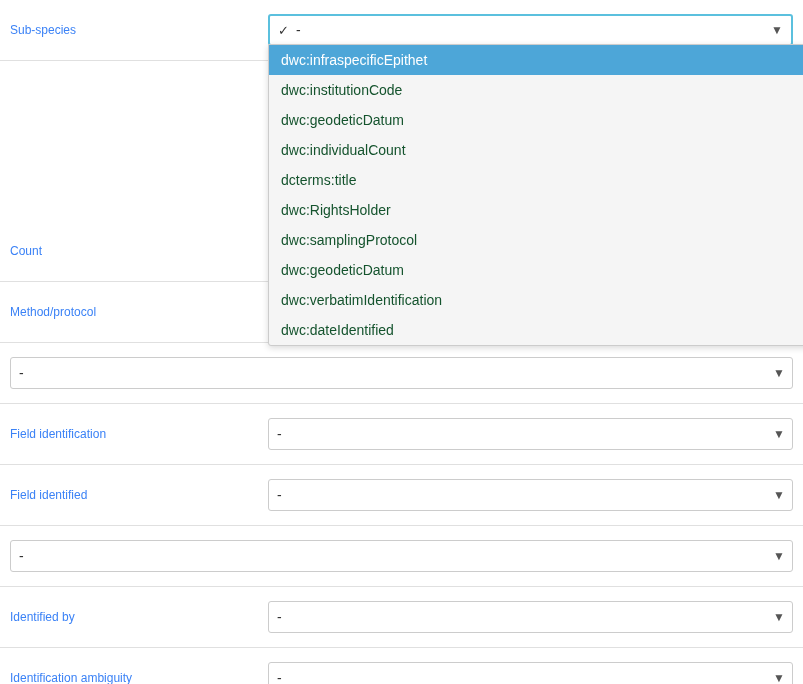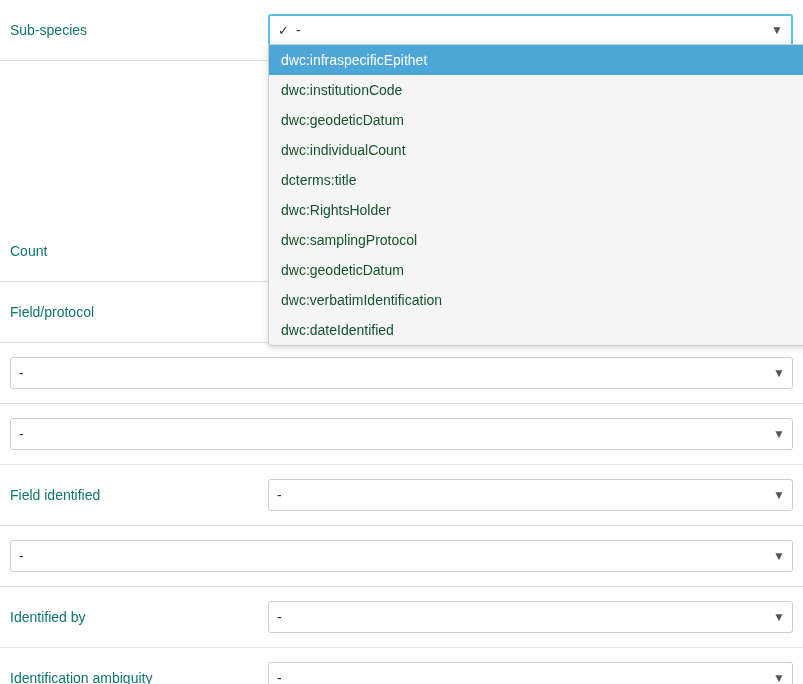--- a/index.html
+++ b/index.html
@@ -28,22 +28,22 @@
       display: flex;
       align-items: center;
       border-bottom: 1px solid #e0e0e0;
       padding: 14px 10px;
       position: relative;
     }
 
     .form-label {
       width: 258px;
       min-width: 258px;
-      color: #0f766e;
-      font-size: 14px;
+      color: #3b82f6;
+      font-size: 12px;
       padding-right: 10px;
     }
 
     .form-select-wrapper {
       flex: 1;
       position: relative;
     }
 
     .form-select {
       width: 100%;
@@ -155,39 +155,40 @@
     <div class="form-label">Count</div>
     <div class="form-select-wrapper">
       <select class="form-select">
         <option value="-">-</option>
       </select>
       <span class="select-arrow">▼</span>
     </div>
   </div>
 
   <div class="form-row">
-    <div class="form-label">Field/protocol</div>
-    <div class="form-select-wrapper">
-      <select class="form-select">
-        <option value="-">-</option>
-      </select>
-      <span class="select-arrow">▼</span>
-    </div>
-  </div>
-
-  <div class="form-row">
-    <div class="form-select-wrapper">
-      <select class="form-select">
-        <option value="-">-</option>
-      </select>
-      <span class="select-arrow">▼</span>
-    </div>
-  </div>
-
-  <div class="form-row">
+    <div class="form-label">Method/protocol</div>
+    <div class="form-select-wrapper">
+      <select class="form-select">
+        <option value="-">-</option>
+      </select>
+      <span class="select-arrow">▼</span>
+    </div>
+  </div>
+
+  <div class="form-row">
+    <div class="form-select-wrapper">
+      <select class="form-select">
+        <option value="-">-</option>
+      </select>
+      <span class="select-arrow">▼</span>
+    </div>
+  </div>
+
+  <div class="form-row">
+    <div class="form-label">Field identification</div>
     <div class="form-select-wrapper">
       <select class="form-select">
         <option value="-">-</option>
       </select>
       <span class="select-arrow">▼</span>
     </div>
   </div>
 
   <div class="form-row">
     <div class="form-label">Field identified</div>

